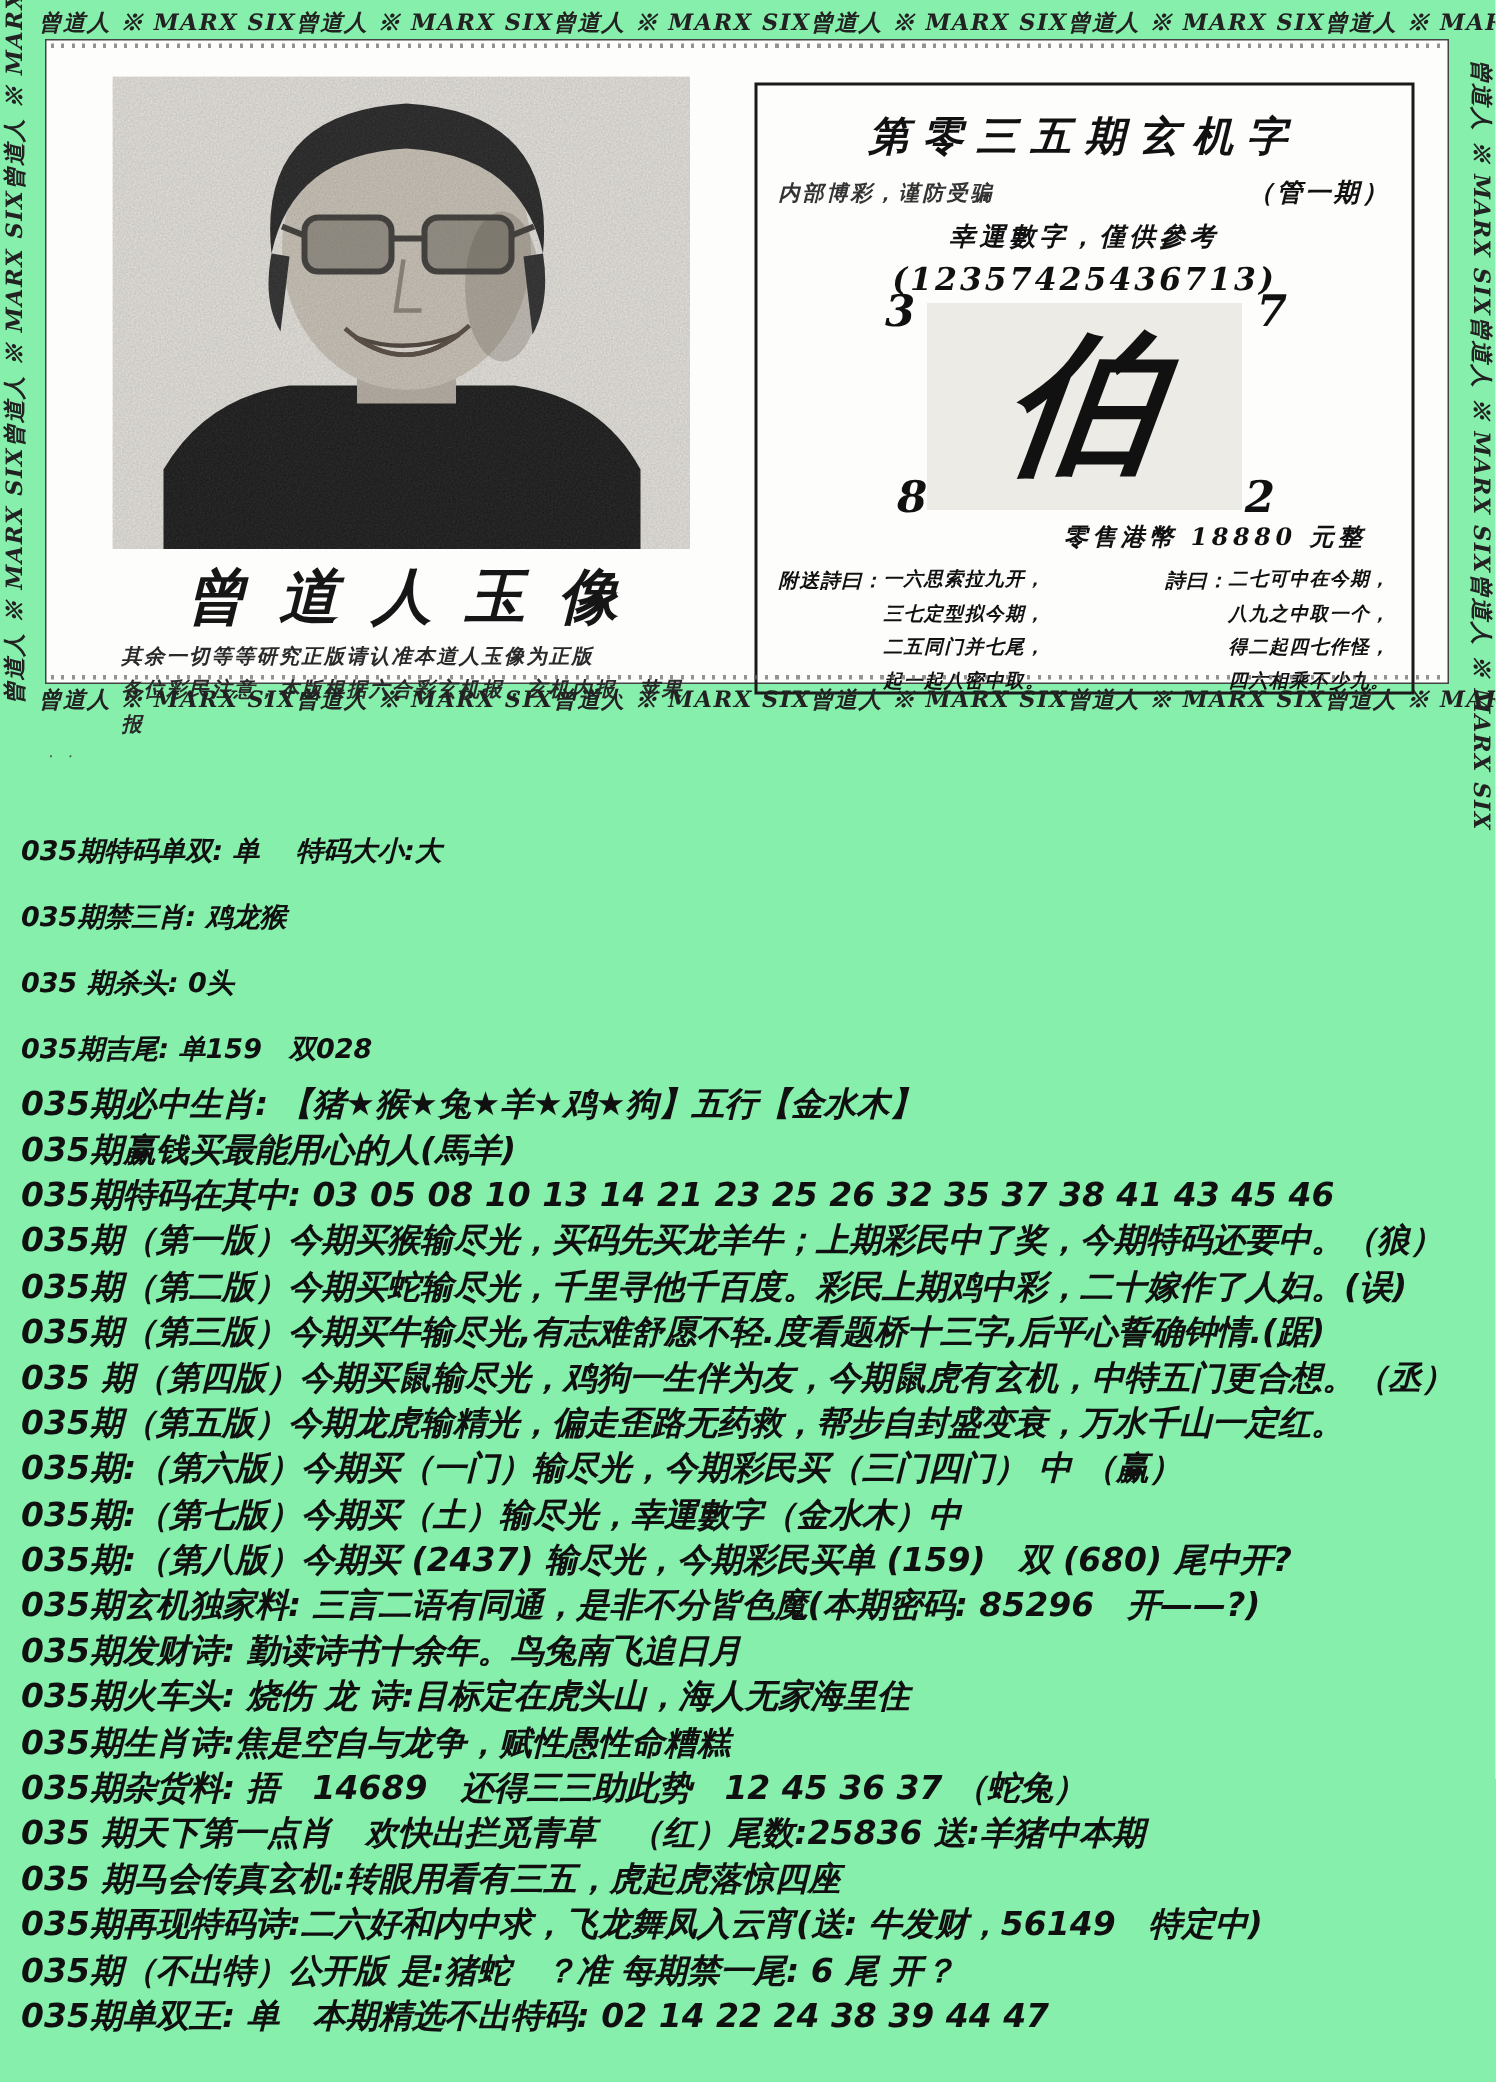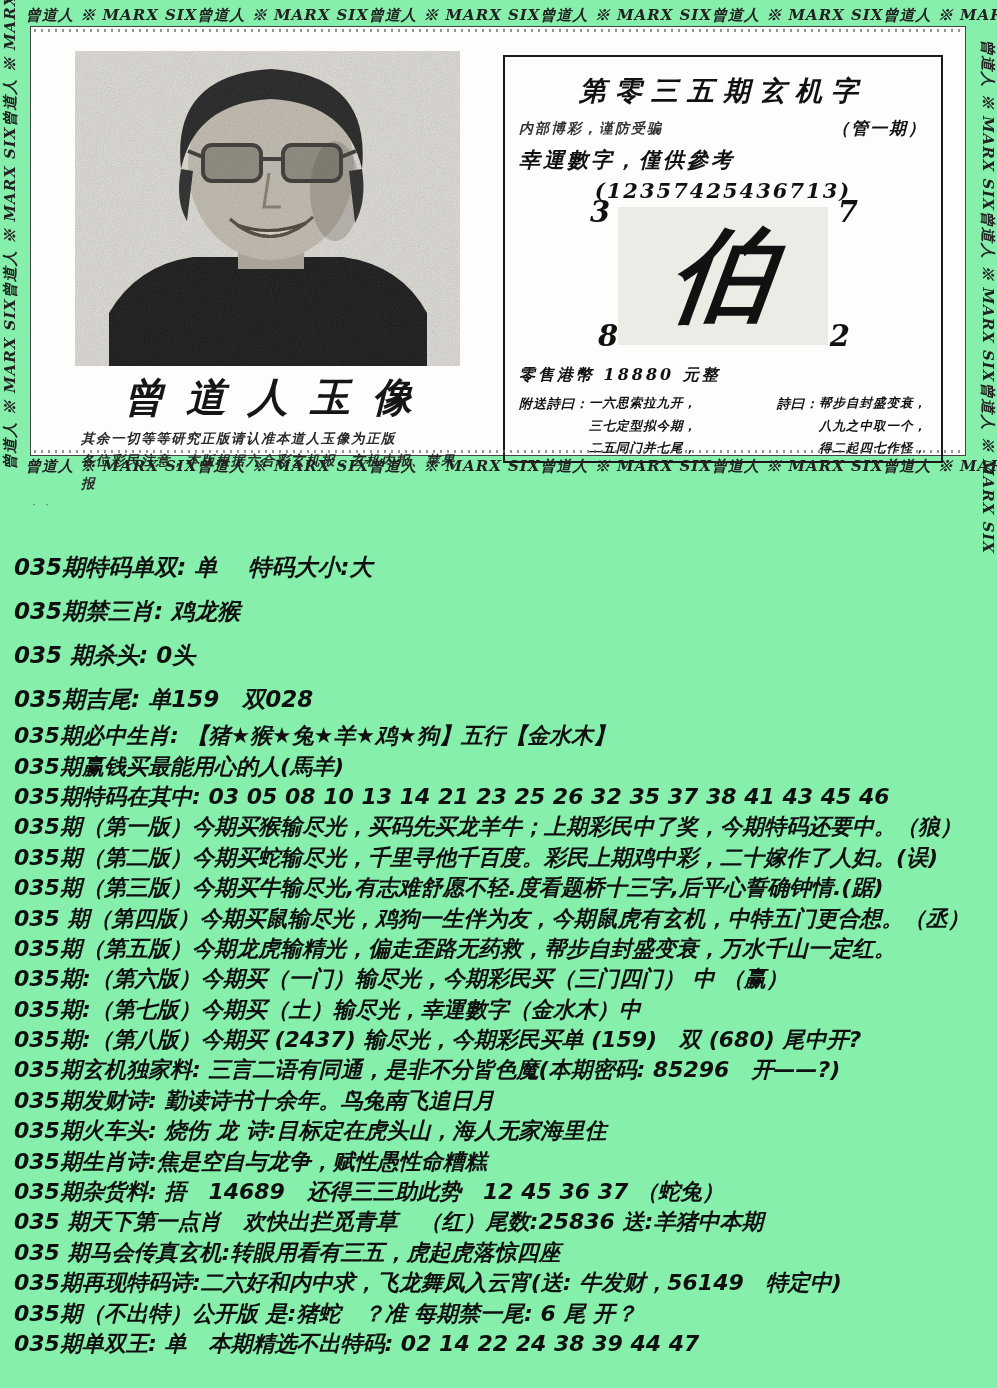--- a/index.html
+++ b/index.html
@@ -31,43 +31,43 @@
   .portrait-caption{font-family:"DejaVu Serif",serif;font-size:13.5px;font-weight:bold;
                     letter-spacing:1.5px;line-height:1.65;color:#2a2a2a;margin-left:6px;}
 
   
   .mystery-box{position:absolute;left:472px;top:28px;width:440px;height:408px;border:2px solid #1a1a1a;
                box-sizing:border-box;padding:6px 14px;font-family:"DejaVu Serif",serif;overflow:hidden;}
   .mystery-title{font-size:27px;font-weight:bold;text-align:center;letter-spacing:9px;margin:10px 0 8px;}
   .mystery-info{display:flex;justify-content:space-between;align-items:center;font-weight:bold;}
   .mystery-warning{font-size:14px;letter-spacing:2px;color:#333;}
   .mystery-scope{font-size:17px;letter-spacing:2px;}
-  .lucky-note{font-size:21px;font-weight:bold;letter-spacing:3px;margin-top:6px;}
+  .lucky-note{font-size:17px;font-weight:bold;letter-spacing:3px;margin-top:6px;text-align:center;}
   .lucky-numbers{font-size:21px;font-weight:bold;text-align:center;letter-spacing:2px;margin:4px 0 2px;}
   .char-block{position:relative;width:210px;height:138px;margin:4px auto 2px;background:#edebe6;}
   .main-char{font-size:102px;font-weight:900;line-height:134px;text-align:center;
              transform:skewX(-7deg);letter-spacing:0;}
   .corner-num{position:absolute;font-size:29px;font-weight:bold;font-family:"DejaVu Serif",serif;}
   .corner-tl{left:-28px;top:-12px;}
   .corner-tr{right:-30px;top:-12px;}
   .corner-bl{left:-20px;bottom:-8px;}
   .corner-br{right:-22px;bottom:-8px;}
-  .price-line{font-size:16px;font-weight:bold;letter-spacing:3px;margin:20px 16px 6px 0;}
+  .price-line{text-align:right;font-size:16px;font-weight:bold;letter-spacing:3px;margin:8px 16px 6px 0;}
   .poems{display:flex;justify-content:space-between;margin-top:2px;text-align:center;}
   .poem{display:flex;}
   .poem-label{font-size:13px;font-weight:bold;white-space:nowrap;padding-top:3px;letter-spacing:1px;}
   .poem-lines{font-size:12.5px;font-weight:bold;line-height:1.8;letter-spacing:1px;}
 
   .stray-marks{position:absolute;left:32px;top:498px;font-size:11px;color:#555;letter-spacing:3px;}
 
   
   .body-lines{position:absolute;left:14px;top:545px;right:6px;}
   .body-line{height:30.4px;display:flex;align-items:center;font-size:22px;font-weight:600;
              white-space:nowrap;color:#101010;letter-spacing:0;}
-  .body-line.tall{height:44px;font-size:23px;}
+  .body-line.tall{height:44px;font-size:18px;}
 </style>
 </head>
 <body>
 
 <div class="page">
 
   <div class="border-top border-text">
     <span>曾道人 ※ MARX SIX</span>
     <span>曾道人 ※ MARX SIX</span>
     <span>曾道人 ※ MARX SIX</span>
@@ -156,21 +156,21 @@
           <div class="poem-lines">
             <div>一六思索拉九开，</div>
             <div>三七定型拟今期，</div>
             <div>二五同门并七尾，</div>
             <div>起一起八密中取。</div>
           </div>
         </div>
         <div class="poem">
           <span class="poem-label">詩曰：</span>
           <div class="poem-lines">
-            <div>帮步自封盛变衰，</div>
+            <div>二七可中在今期，</div>
             <div>八九之中取一个，</div>
             <div>得二起四七作怪，</div>
             <div>四六相乘不少九。</div>
           </div>
         </div>
       </div>
 
     </div>
   </div>
 

